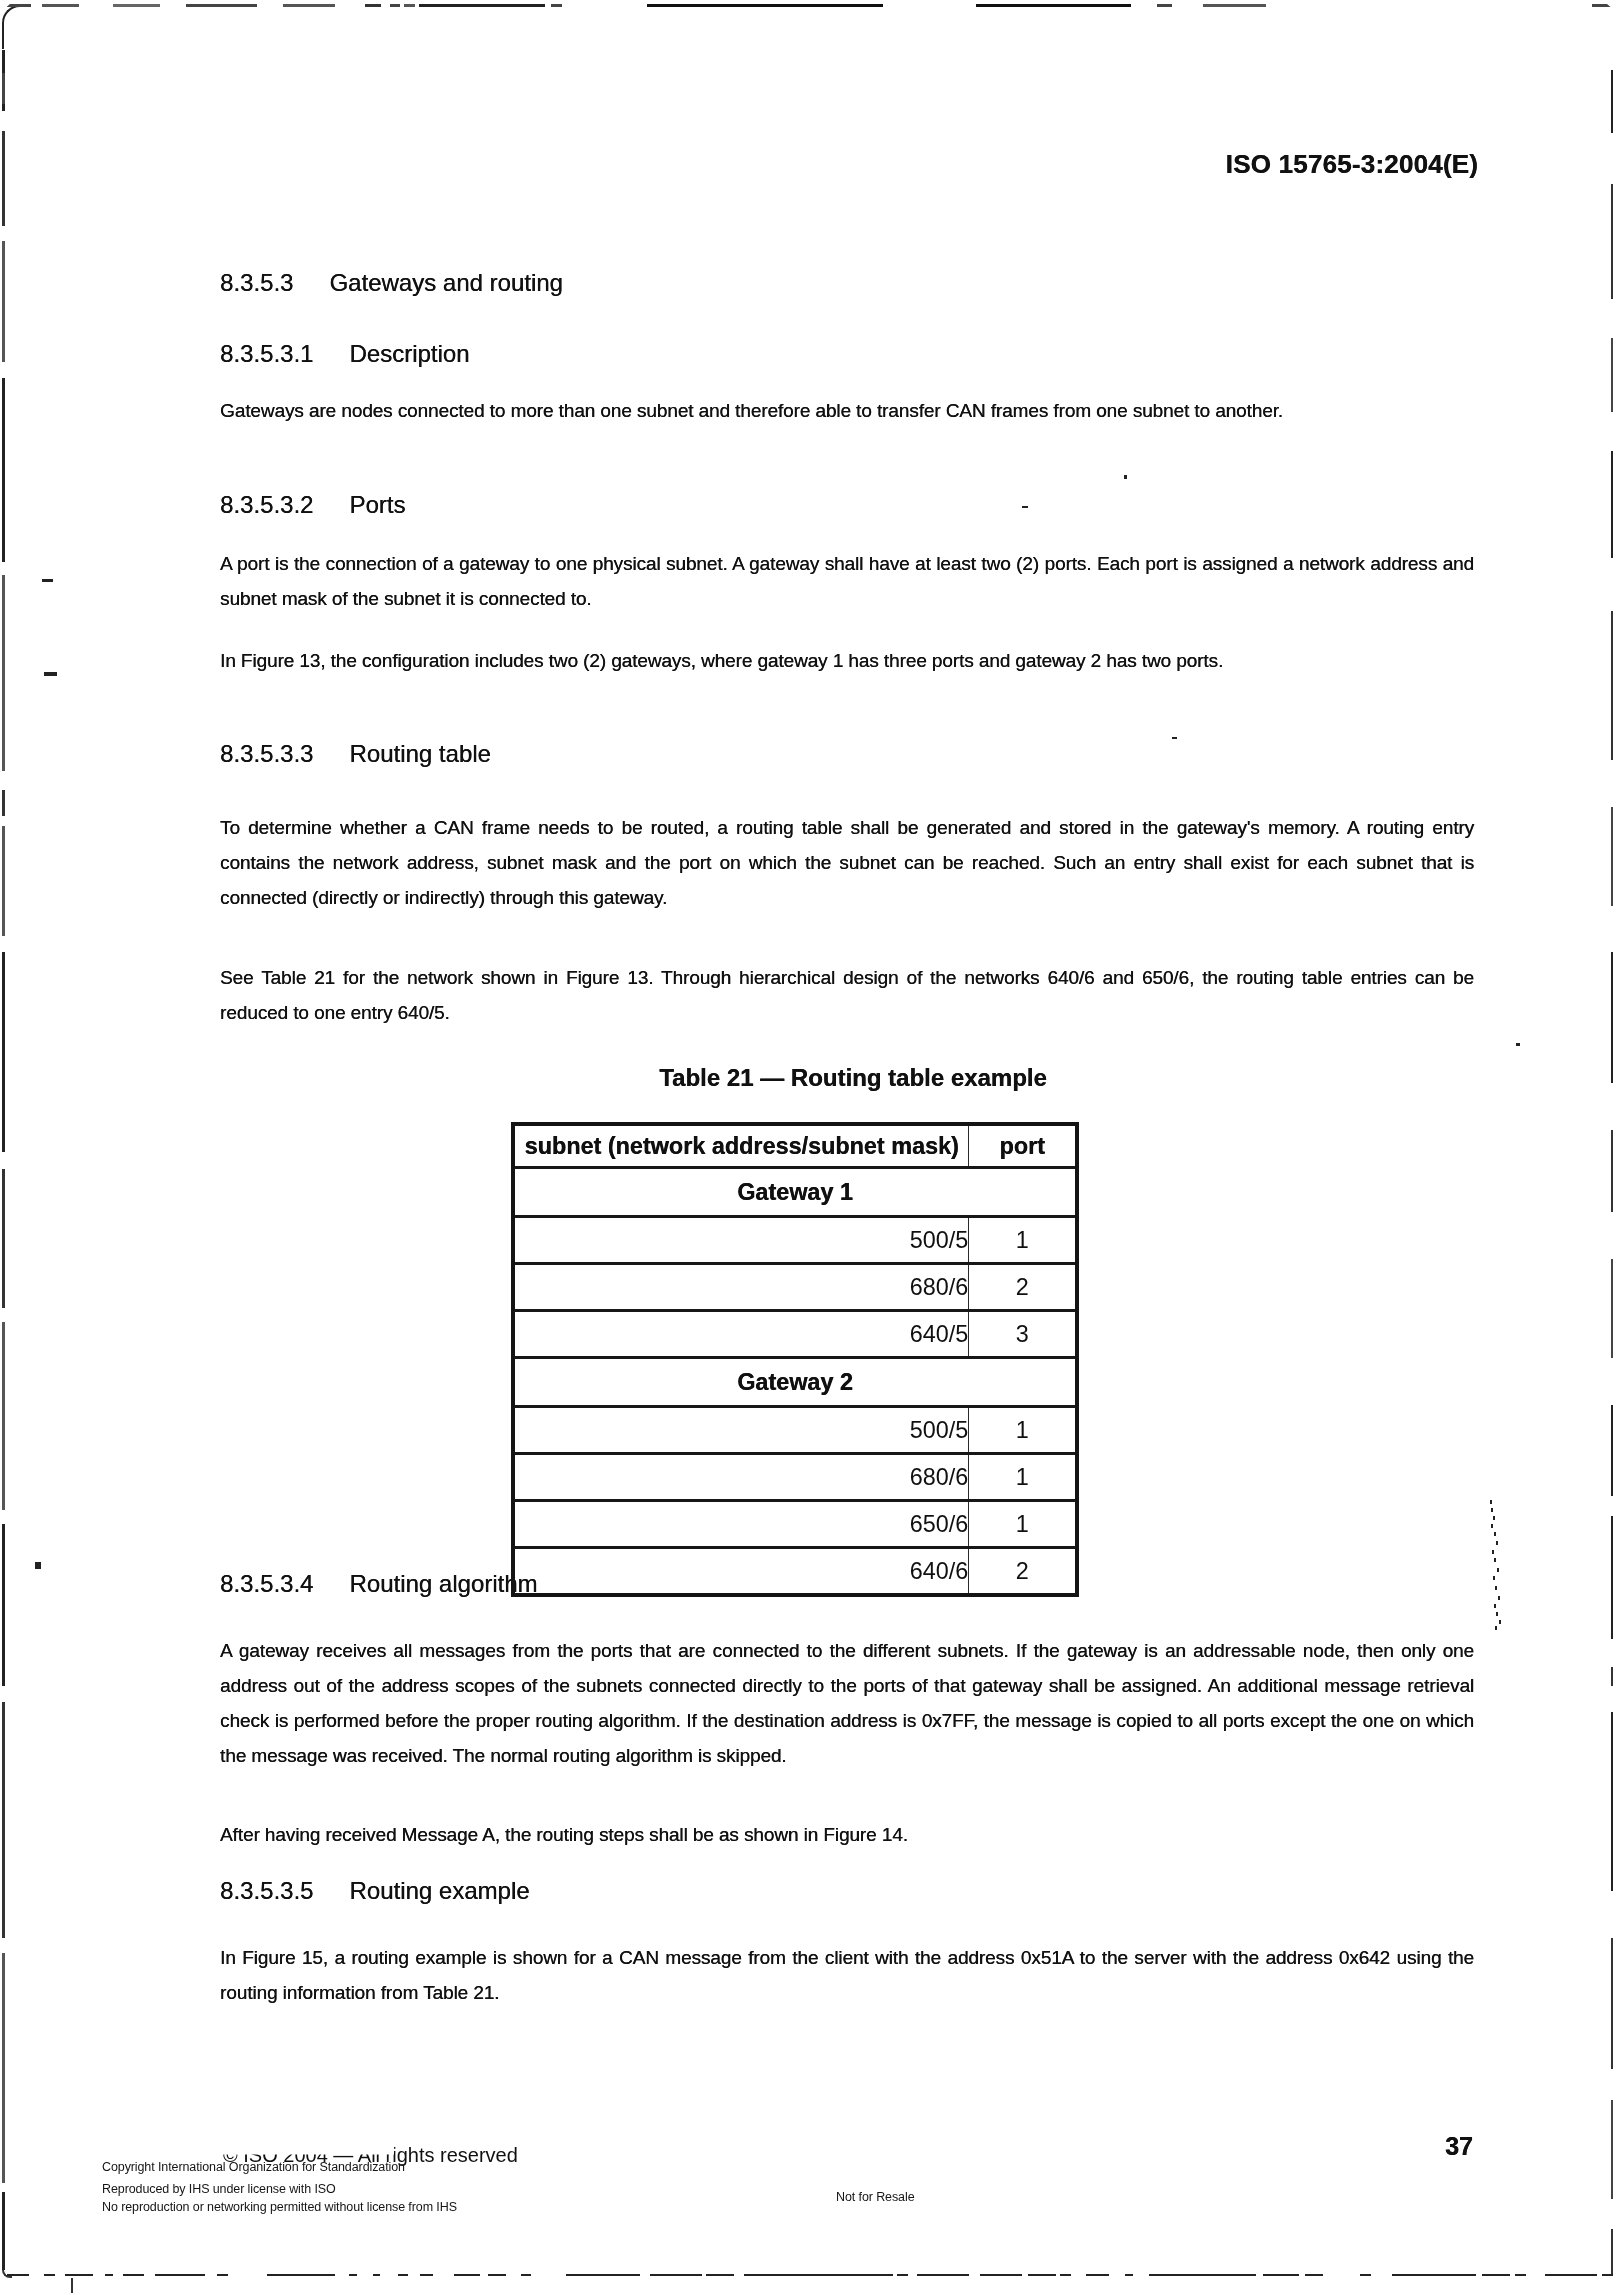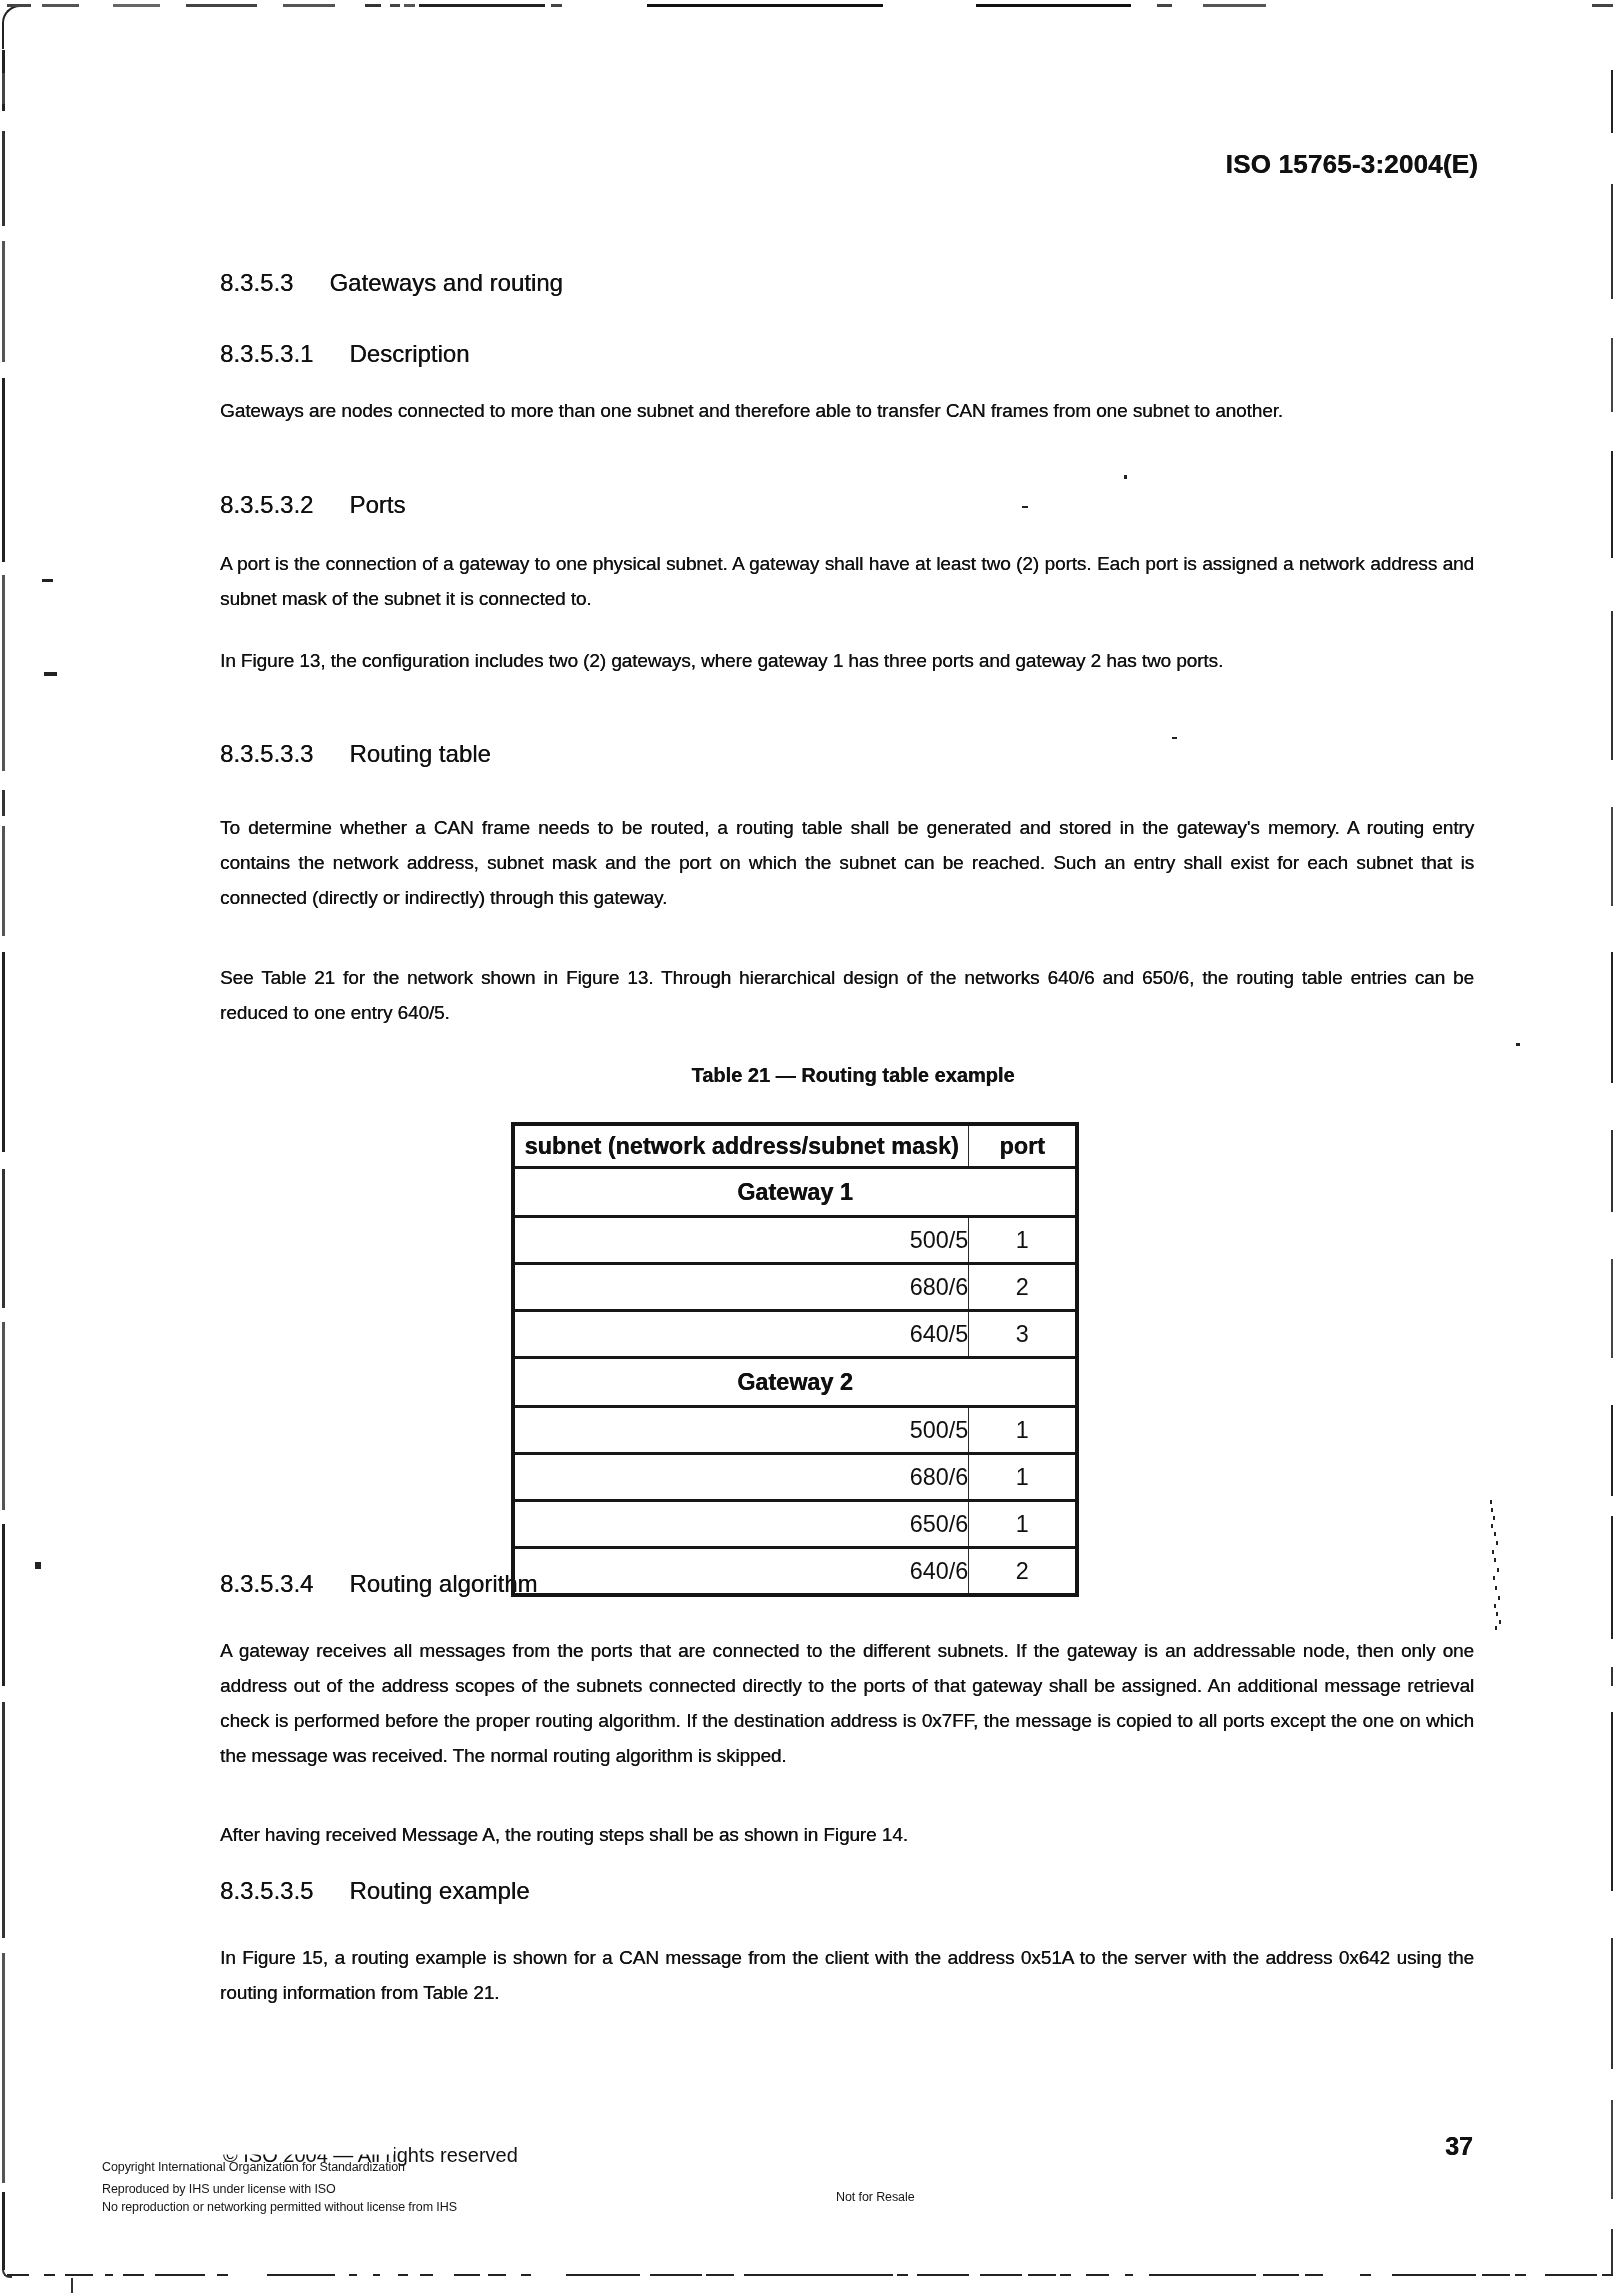--- a/index.html
+++ b/index.html
@@ -1,26 +1,26 @@
 <!DOCTYPE html>
 <html style="font-size:13px"><head>
 <meta charset="utf-8">
 <style>
   html,body{margin:0;padding:0;background:#fff;}
   .page{position:relative;width:1617px;height:2295px;background:#fff;overflow:hidden;
-        font-family:"Liberation Sans", sans-serif;color:#111;}
+        font-family:"Liberation Sans", sans-serif;color:#111;border-radius:23px;}
   .hdr-ref{position:absolute;top:149px;left:1203px;width:275px;text-align:right;
            font-size:26px;font-weight:bold;letter-spacing:0.2px;text-shadow:0.4px 0 #111;}
   .heading{position:absolute;left:220px;font-size:24px;font-weight:normal;white-space:nowrap;
            text-shadow:0.3px 0 #111;}
   .heading .num{display:inline-block;margin-right:36px;}
   .para{position:absolute;left:220px;width:1254px;font-size:19px;line-height:35px;
         text-align:justify;letter-spacing:-0.1px;text-shadow:0.3px 0 #161616;}
   .caption{position:absolute;left:511px;top:1064px;width:684px;text-align:center;
-           font-size:20px;font-weight:bold;text-shadow:0.3px 0 #111;}
+           font-size:24px;font-weight:bold;text-shadow:0.3px 0 #111;}
   table.rt{position:absolute;left:511px;top:1122px;width:568px;border-collapse:collapse;
            border:4px solid #141414;font-size:23.4px;color:#101010;}
   table.rt td{border-top:3.2px solid #171717;height:44px;padding:0;}
   table.rt tr.head td{font-weight:bold;text-align:center;height:40px;border-top:none;
                       text-shadow:0.3px 0 #111;}
   table.rt tr.gw td{font-weight:bold;text-align:center;height:46px;text-shadow:0.3px 0 #111;}
   table.rt td.sub{padding-left:45px;text-align:right;}
   table.rt td.pcol{border-left:1.6px solid #2a2a2a;text-align:center;width:127px;}
   
   .ft-small{position:absolute;font-size:12.5px;color:#151515;letter-spacing:-0.1px;margin-left:33px;}

